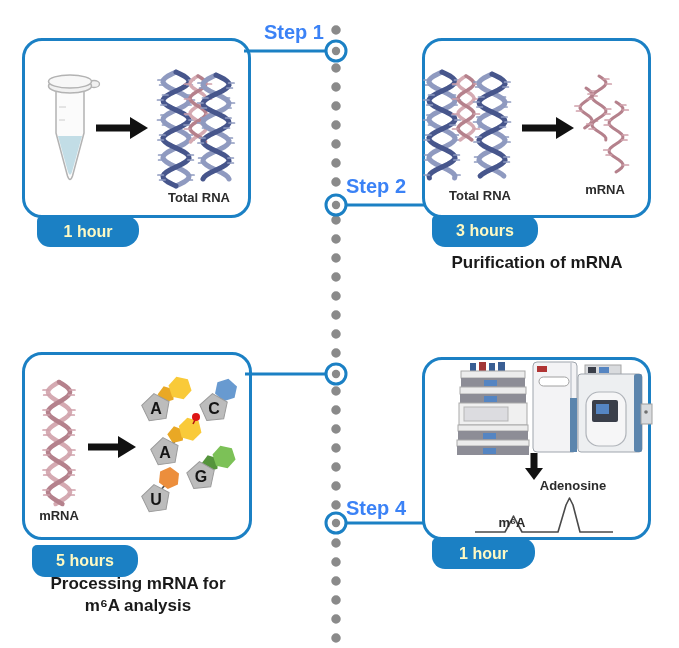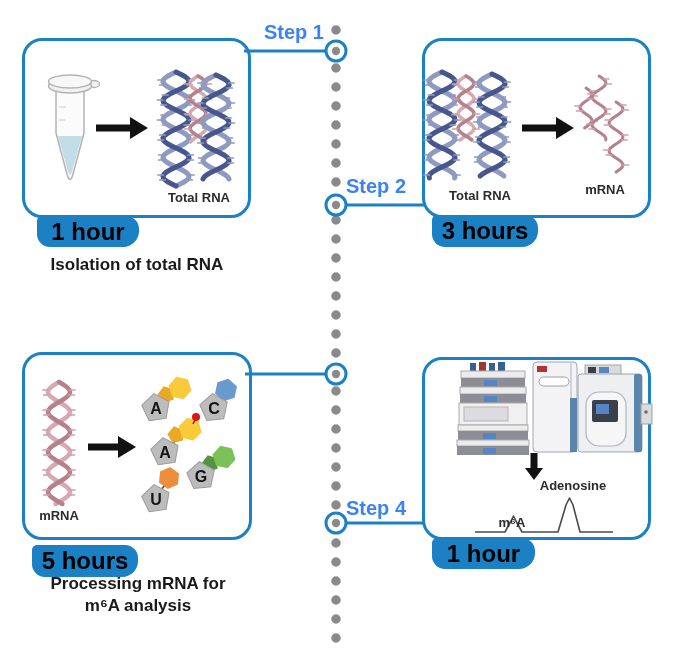--- a/index.html
+++ b/index.html
@@ -1,21 +1,21 @@
 <!DOCTYPE html>
 <html><head>
 <meta charset="utf-8">
 <style>
   html,body{margin:0;padding:0;background:#fff;}
   .canvas{position:relative;width:679px;height:648px;background:#fff;overflow:hidden;
           font-family:"Liberation Sans","DejaVu Sans",sans-serif;}
   .panel{position:absolute;background:#fff;border:3px solid #1b80c4;border-radius:20px;z-index:1;}
   svg.art{position:absolute;left:0;top:0;z-index:2;pointer-events:none;}
-  .badge{position:absolute;z-index:3;background:#1b80c4;color:#000000;font-weight:bold;
-         font-size:24px;text-align:center;border-radius:5px 13px 16px 13px;}
+  .badge{position:absolute;z-index:3;background:#1b80c4;color:#fef9c3;font-weight:bold;
+         font-size:16px;text-align:center;border-radius:5px 13px 16px 13px;}
   .steplabel{position:absolute;z-index:3;color:#3b82f6;font-weight:bold;font-size:20px;}
   .caption{position:absolute;z-index:3;color:#1a1a1a;font-weight:bold;font-size:17px;text-align:center;line-height:22px;}
   .minilabel{position:absolute;z-index:3;color:#2b2b2b;font-weight:bold;font-size:13px;text-align:center;}
   .nt{position:absolute;z-index:3;color:#141414;font-weight:bold;font-size:16px;width:24px;text-align:center;}
 </style>
 </head>
 <body>
 
 <div class="canvas">
 
@@ -236,21 +236,21 @@
 
   <div class="steplabel" style="left:236px;top:21px;width:88px;text-align:right;">Step 1</div>
   <div class="steplabel" style="left:346px;top:175px;">Step 2</div>
   <div class="steplabel" style="left:346px;top:497px;">Step 4</div>
 
   <div class="badge" style="left:37px;top:216px;width:102px;height:31px;line-height:31px;">1 hour</div>
   <div class="badge" style="left:432px;top:215px;width:106px;height:32px;line-height:32px;">3 hours</div>
   <div class="badge" style="left:32px;top:537px;width:106px;height:32px;line-height:32px;margin-top:8px;">5 hours</div>
   <div class="badge" style="left:432px;top:538px;width:103px;height:31px;line-height:31px;">1 hour</div>
 
-  <div class="caption" style="left:22px;top:254px;width:230px;">Isolation of total RNA</div>
+  <div class="caption" style="left:420px;top:252px;width:234px;">Purification of mRNA</div>
   <div class="caption" style="left:22px;top:573px;width:232px;">
     <div>Processing mRNA for</div>
     <div>m⁶A analysis</div>
   </div>
 
   <div class="minilabel" style="left:159px;top:190px;width:80px;">Total RNA</div>
   <div class="minilabel" style="left:440px;top:188px;width:80px;">Total RNA</div>
   <div class="minilabel" style="left:575px;top:182px;width:60px;">mRNA</div>
   <div class="minilabel" style="left:29px;top:508px;width:60px;">mRNA</div>
   <div class="minilabel" style="left:488px;top:500px;width:48px;margin-top:15px;">m⁶A</div>

